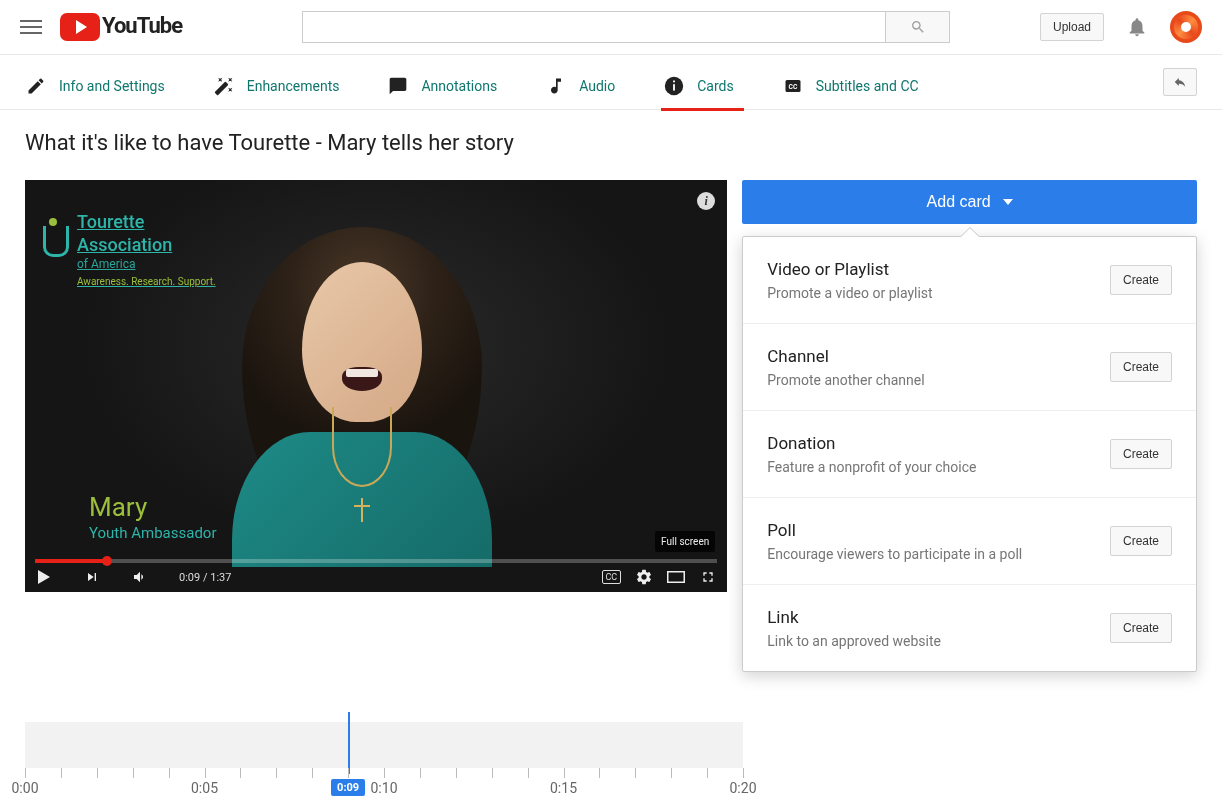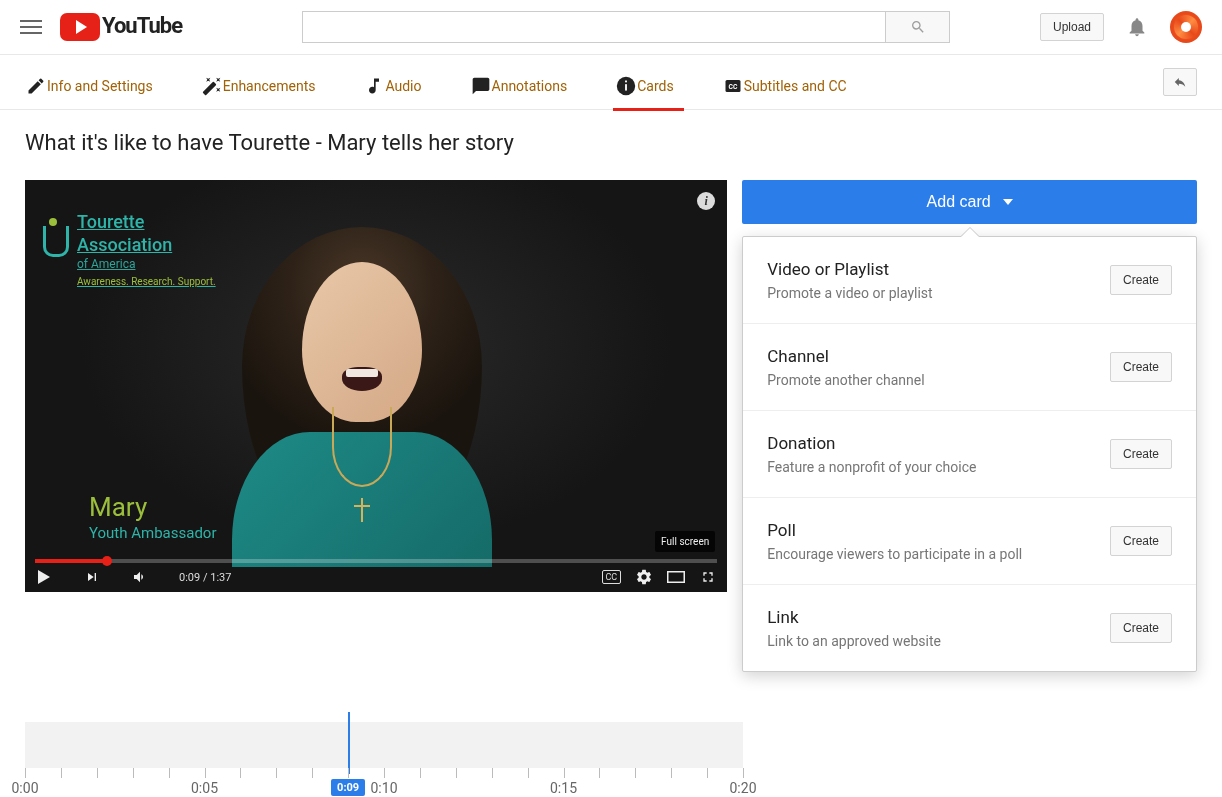--- a/index.html
+++ b/index.html
@@ -19,21 +19,21 @@
   .search-btn svg { width: 16px; height: 16px; opacity: 0.55; }
   .header-right { margin-left: auto; display: flex; align-items: center; gap: 22px; }
   .upload-btn { background: #f8f8f8; border: 1px solid #d3d3d3; border-radius: 2px; padding: 6px 12px; font-size: 12px; cursor: pointer; color: #333; }
   .bell-icon { width: 22px; height: 22px; cursor: pointer; opacity: 0.7; }
   .avatar { width: 32px; height: 32px; border-radius: 50%; background: radial-gradient(circle, #ff6b2b 15%, #e8491a 60%); cursor: pointer; position: relative; }
   .avatar::before { content: ""; position: absolute; inset: 4px; border-radius: 50%; background: conic-gradient(from 45deg, #ff8c42, #e8491a, #ff8c42, #e8491a, #ff8c42); }
   .avatar::after { content: ""; position: absolute; inset: 11px; border-radius: 50%; background: #fff; }
 
   
   .tabs-bar { display: flex; align-items: center; height: 55px; padding: 0 25px; border-bottom: 1px solid #e8e8e8; }
-  .tab { display: flex; align-items: center; padding: 8px 20px 0 0; margin-right: 28px; height: 55px; cursor: pointer; color: #a16207; font-size: 14px; position: relative; }
+  .tab { display: flex; align-items: center; gap: 12px; padding: 8px 20px 0 0; margin-right: 28px; height: 55px; cursor: pointer; color: #0f766e; font-size: 14px; position: relative; }
   .tab-icon { width: 22px; height: 22px; display: flex; align-items: center; justify-content: center; }
   .tab.active::after { content: ""; position: absolute; bottom: -1px; left: -2px; right: 10px; height: 3px; background: #e62117; }
   .reply-icon { margin-left: auto; width: 34px; height: 28px; background: #f8f8f8; border: 1px solid #d3d3d3; border-radius: 2px; display: flex; align-items: center; justify-content: center; cursor: pointer; }
   
   
   .content { padding: 20px 25px; position: relative; }
   .video-title { font-size: 22px; font-weight: normal; color: #222; margin-bottom: 25px; }
   
   .editor-row { display: flex; gap: 15px; align-items: flex-start; }
   
@@ -146,32 +146,32 @@
     <span class="tab-icon">
         <svg viewBox="0 0 24 24" width="20" height="20">
           <path fill="#222" d="M7.5 5.6L10 7 8.6 4.5 10 2 7.5 3.4 5 2l1.4 2.5L5 7zm12 9.8L17 14l1.4 2.5L17 19l2.5-1.4L22 19l-1.4-2.5L22 14zM22 2l-2.5 1.4L17 2l1.4 2.5L17 7l2.5-1.4L22 7l-1.4-2.5zm-7.63 5.29a.9959.9959 0 00-1.41 0L1.29 18.96c-.39.39-.39 1.02 0 1.41l2.34 2.34c.39.39 1.02.39 1.41 0L16.7 11.05c.39-.39.39-1.02 0-1.41l-2.33-2.35z"></path>
         </svg>
       </span>
     <span>Enhancements</span>
   </div>
   <div class="tab">
     <span class="tab-icon">
         <svg viewBox="0 0 24 24" width="20" height="20">
+          <path fill="#222" d="M20 2H4c-1.1 0-2 .9-2 2v18l4-4h14c1.1 0 2-.9 2-2V4c0-1.1-.9-2-2-2z"></path>
+        </svg>
+      </span>
+    <span>Annotations</span>
+  </div>
+  <div class="tab">
+    <span class="tab-icon">
+        <svg viewBox="0 0 24 24" width="20" height="20">
           <path fill="#222" d="M12 3v10.55c-.59-.34-1.27-.55-2-.55-2.21 0-4 1.79-4 4s1.79 4 4 4 4-1.79 4-4V7h4V3h-6z"></path>
         </svg>
       </span>
     <span>Audio</span>
-  </div>
-  <div class="tab">
-    <span class="tab-icon">
-        <svg viewBox="0 0 24 24" width="20" height="20">
-          <path fill="#222" d="M20 2H4c-1.1 0-2 .9-2 2v18l4-4h14c1.1 0 2-.9 2-2V4c0-1.1-.9-2-2-2z"></path>
-        </svg>
-      </span>
-    <span>Annotations</span>
   </div>
   <div class="tab active">
     <span class="tab-icon">
         <svg viewBox="0 0 24 24" width="22" height="22">
           <circle cx="12" cy="12" r="10" fill="#222"></circle>
           <rect x="11" y="10" width="2" height="7" fill="#fff"></rect>
           <rect x="11" y="6" width="2" height="2" fill="#fff"></rect>
         </svg>
       </span>
     <span>Cards</span>

